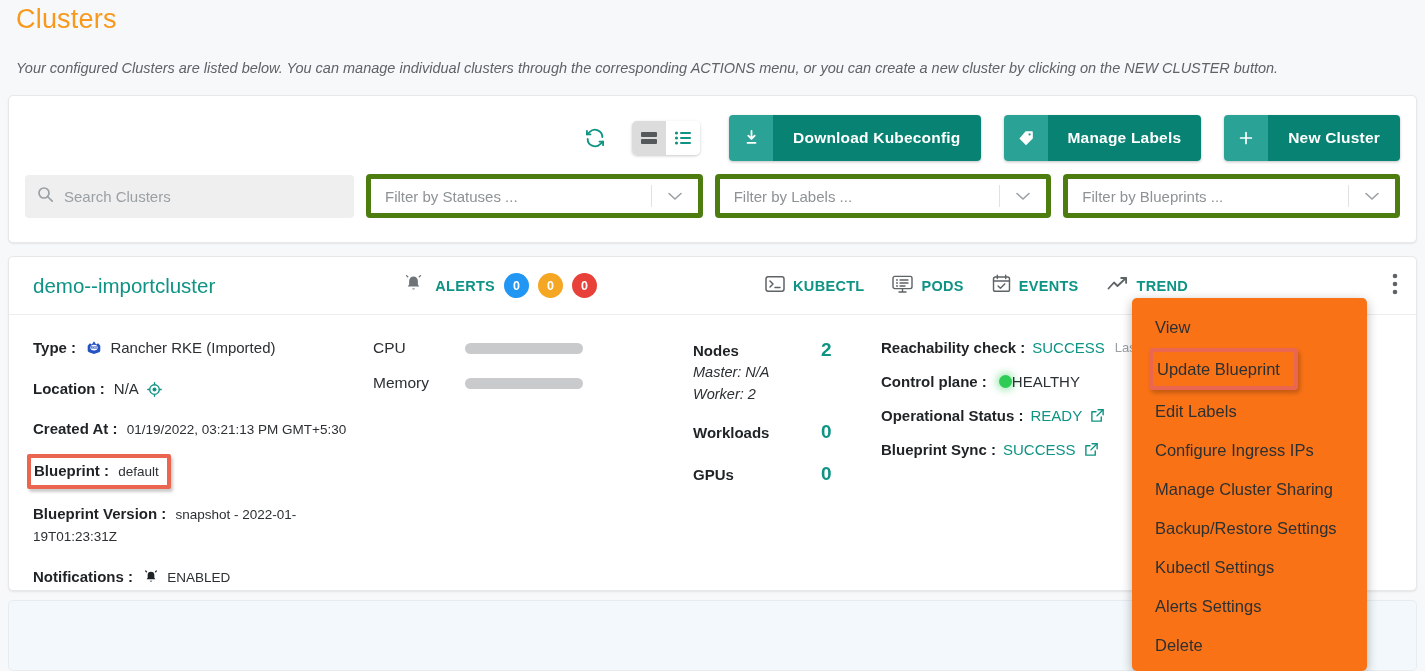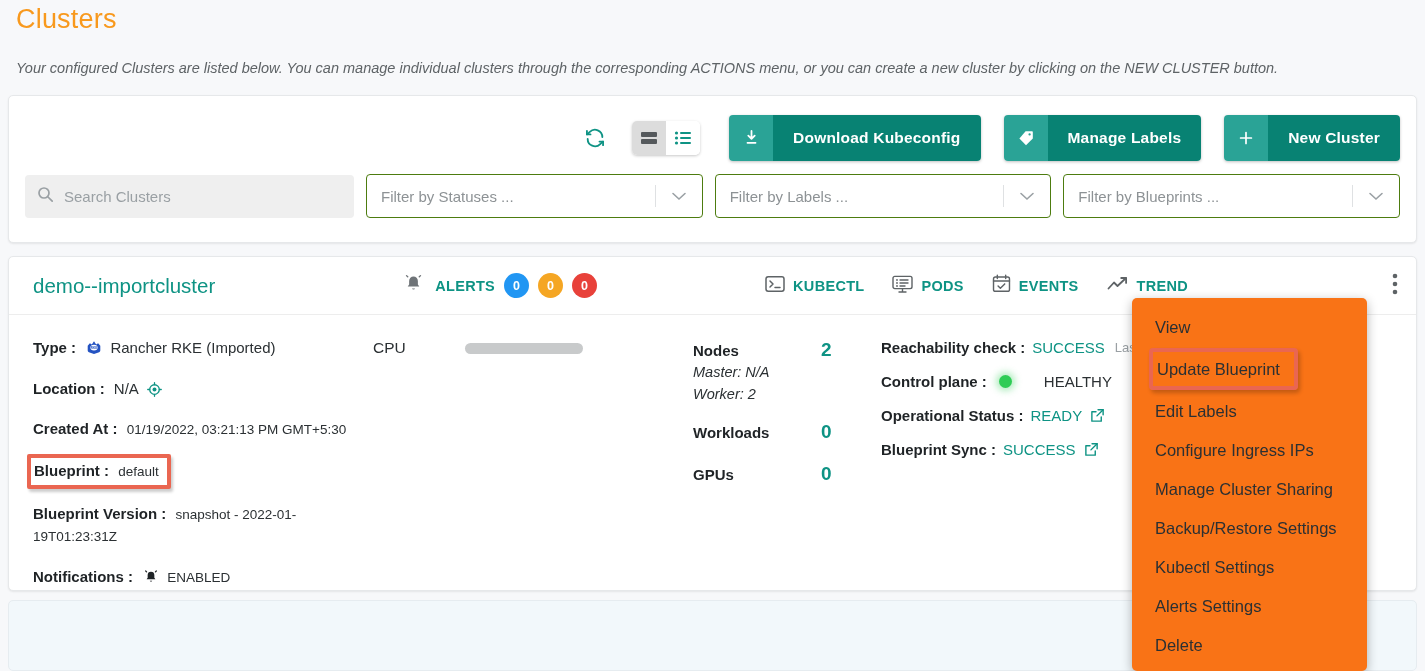--- a/index.html
+++ b/index.html
@@ -79,21 +79,21 @@
     width: 329px; height: 43px; background: #efefef; border-radius: 4px;
     display: flex; align-items: center; padding: 0 12px; gap: 10px;
   }
   .search-box input {
     border: none; background: transparent; outline: none;
     font-size: 15px; color: #8a9094; width: 100%;
     font-family: "Liberation Sans", sans-serif;
   }
   .search-box input::placeholder { color: #9aa0a4; }
   .select {
-    height: 44px; flex: 1; background: #fff; border: 1px solid #4d7c0f;
+    height: 44px; flex: 1; background: #fff; border: 5px solid #4d7c0f;
     border-radius: 4px; display: flex; align-items: center;
     padding: 0 0 0 14px; cursor: pointer; position: relative;
   }
   .select .ph { font-size: 15px; color: #8d9295; flex: 1; }
   .select .divider { width: 1px; height: 22px; background: #dfe1e3; }
   .select .chev { width: 46px; display: flex; align-items: center; justify-content: center; color: #9aa0a4; }
 
   
   .cluster-card { margin-top: 13px; height: 335px; position: relative; }
   .cc-head {
@@ -140,21 +140,21 @@
 
   .col-status { flex: 1; padding-top: 2px; }
   .st-row { margin-bottom: 17px; font-size: 15px; display: flex; align-items: center; }
   .st-lbl { font-weight: 700; color: #1f2326; }
   .st-val { color: #0e9384; margin-left: 7px; }
   .st-note { color: #9aa0a4; font-size: 13px; margin-left: 10px; white-space: nowrap; }
   .dot-green {
     width: 13px; height: 13px; border-radius: 50%; background: #2ecc55;
     margin-left: 12px; box-shadow: 0 0 7px 3px rgba(46,204,85,.38);
   }
-  .st-plain { color: #2b3033; margin-left: 32px; }
+  .st-plain { color: #2b3033; margin-left: 0; }
   .ext-ico { margin-left: 8px; color: #0e9384; cursor: pointer; display: inline-flex; }
 
   
   .bottom-panel {
     position: absolute; left: 8px; right: 8px; top: 600px; height: 71px;
     background: #f2f8fb; border: 1px solid #e6ecf0; border-radius: 5px;
   }
 
   
   .menu {
@@ -415,20 +415,26 @@
         </div>
       </div>
 
       <div class="col-usage">
         <div class="usage-row">
           <span class="usage-lbl">CPU</span>
           <span class="bar">
             <span class="bar-fill" id="cpu-fill" style="width:40%"></span>
           </span>
         </div>
+        <div class="usage-row">
+          <span class="usage-lbl">Memory</span>
+          <span class="bar">
+            <span class="bar-fill" id="mem-fill" style="width:30%"></span>
+          </span>
+        </div>
       </div>
 
       <div class="col-counts">
         <div class="cnt-row">
           <span class="cnt-lbl">Nodes</span>
           <span class="cnt-val">2</span>
         </div>
         <div class="cnt-sub">Master: N/A</div>
         <div class="cnt-sub" style="margin-bottom:17px">Worker: 2</div>
 

